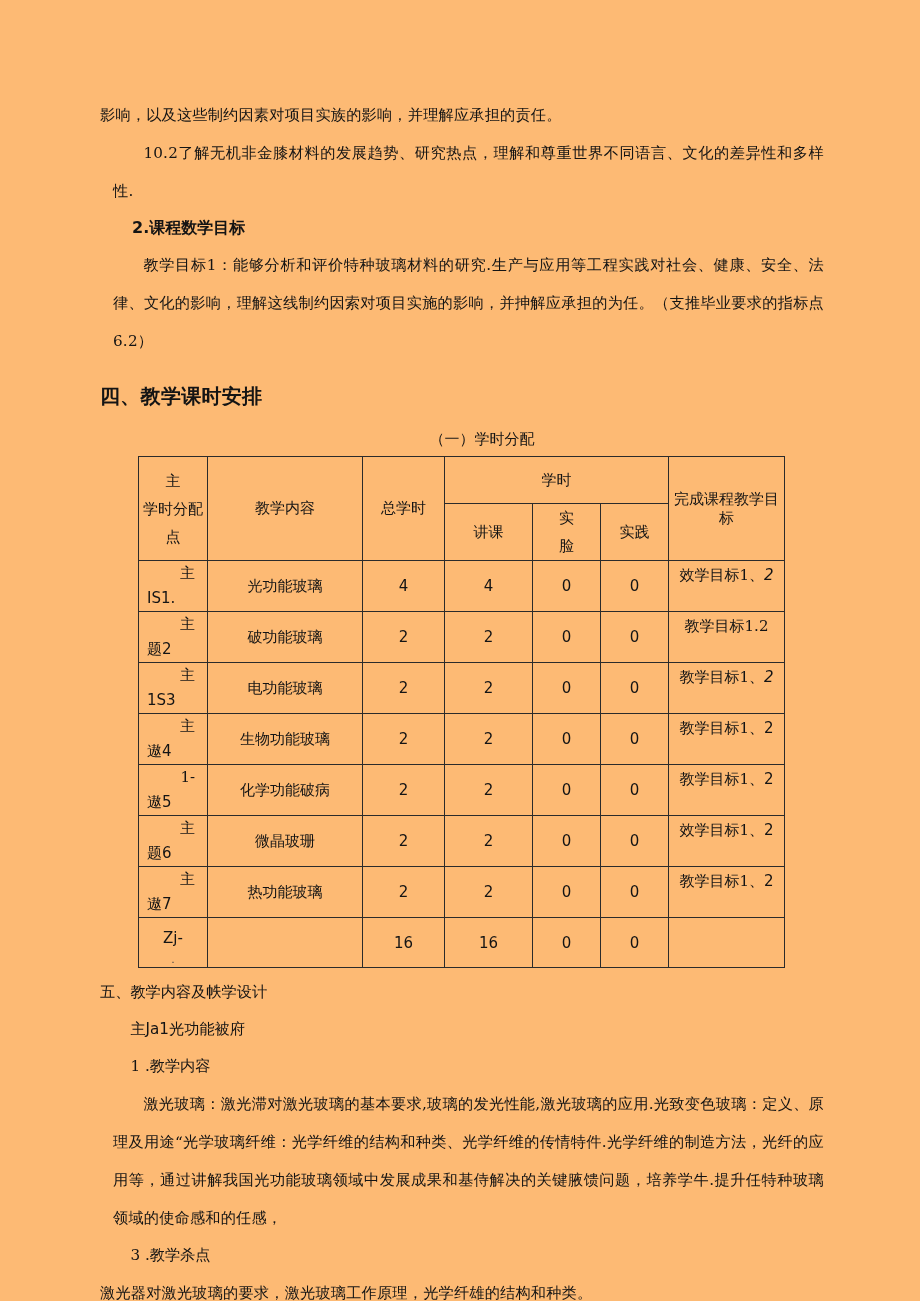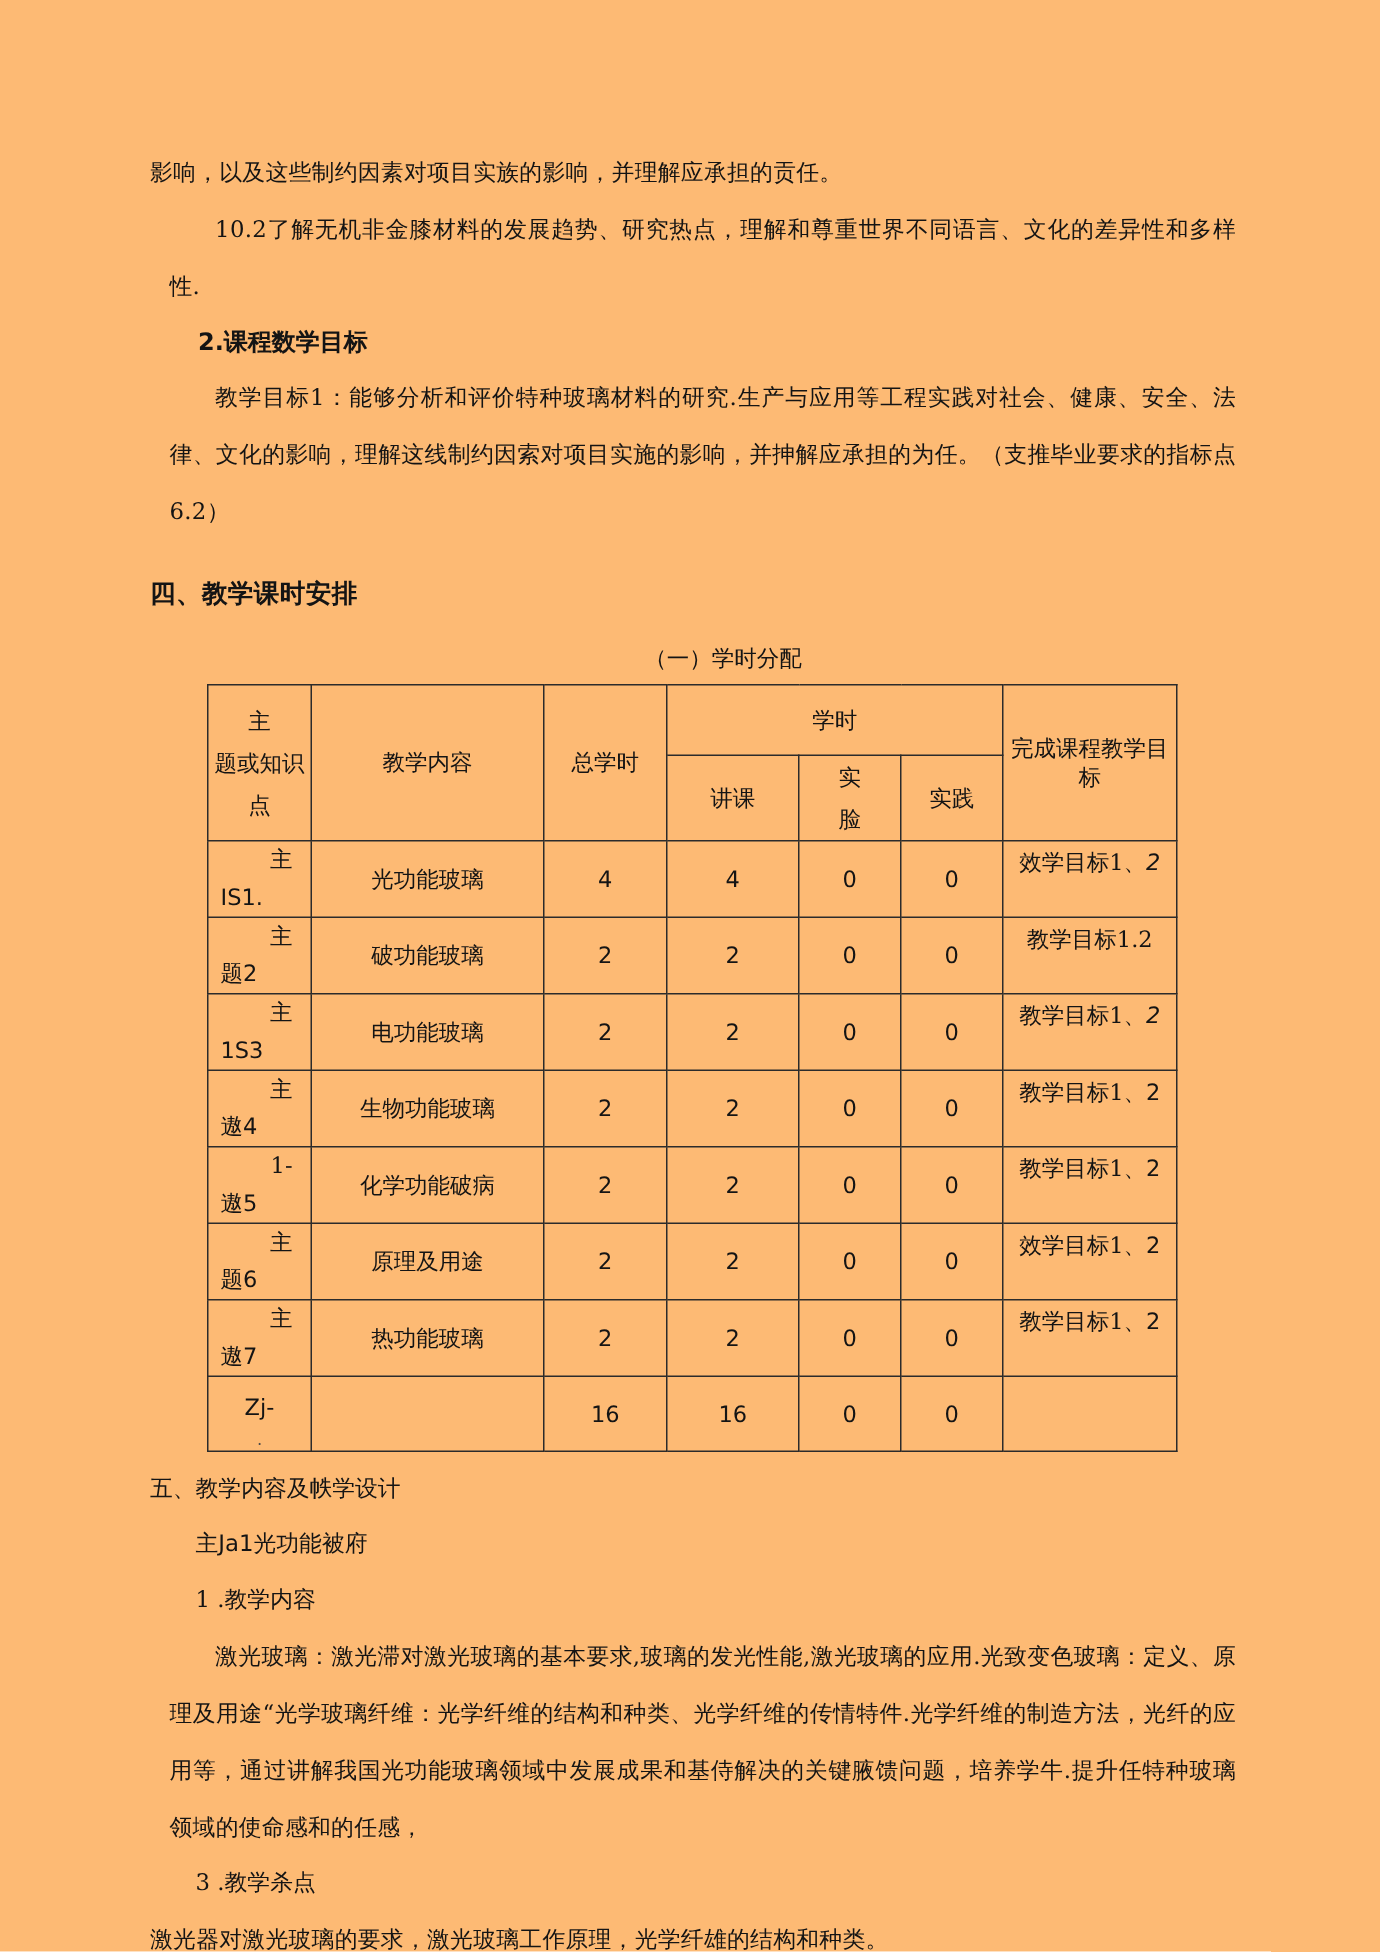--- a/index.html
+++ b/index.html
@@ -35,21 +35,21 @@
     line-height: 38px;
     text-align: justify;
     text-justify: inter-ideograph;
     letter-spacing: 0.2px;
   }
   p.indent { text-indent: 2em; margin-left: 13px; }
   p.flush  { text-indent: 0; }
 
   h2.sec-head {
     margin: 0;
-    font-size: 17px;
+    font-size: 20px;
     line-height: 40px;
     font-weight: bold;
     font-family: "DejaVu Sans", "Liberation Sans", sans-serif;
     letter-spacing: 0.3px;
   }
   h3.sub-head {
     margin: 0;
     font-size: 16px;
     line-height: 36px;
     font-weight: bold;
@@ -175,21 +175,21 @@
           <col class="c3">
         <col class="c4">
           <col class="c5">
           <col class="c6">
           <col class="c7">
       </colgroup>
       <thead>
         <tr>
           <th rowspan="2">
             <span class="th-stack">主</span>
-            <span class="th-stack">题或知识</span>
+            <span class="th-stack">学时分配</span>
             <span class="th-stack">点</span>
           </th>
           <th rowspan="2">教学内容</th>
           <th rowspan="2">总学时</th>
           <th colspan="3">学时</th>
           <th rowspan="2">完成课程教学目标</th>
         </tr>
         <tr>
           <th>讲课</th>
           <th>
@@ -262,21 +262,21 @@
             <td class="cell-num">0</td>
             <td class="cell-num">0</td>
             <td>
               <span class="cell-goal">教学目标1、<span class="sans">2</span></span>
             </td>
           </tr>
           <tr>
             <td>
               <span class="cell-topic">主<span class="l2 sans">题6</span></span>
             </td>
-            <td>原理及用途</td>
+            <td>微晶玻珊</td>
             <td class="cell-num">2</td>
             <td class="cell-num">2</td>
             <td class="cell-num">0</td>
             <td class="cell-num">0</td>
             <td>
               <span class="cell-goal">效学目标1、<span class="sans">2</span></span>
             </td>
           </tr>
           <tr>
             <td>

